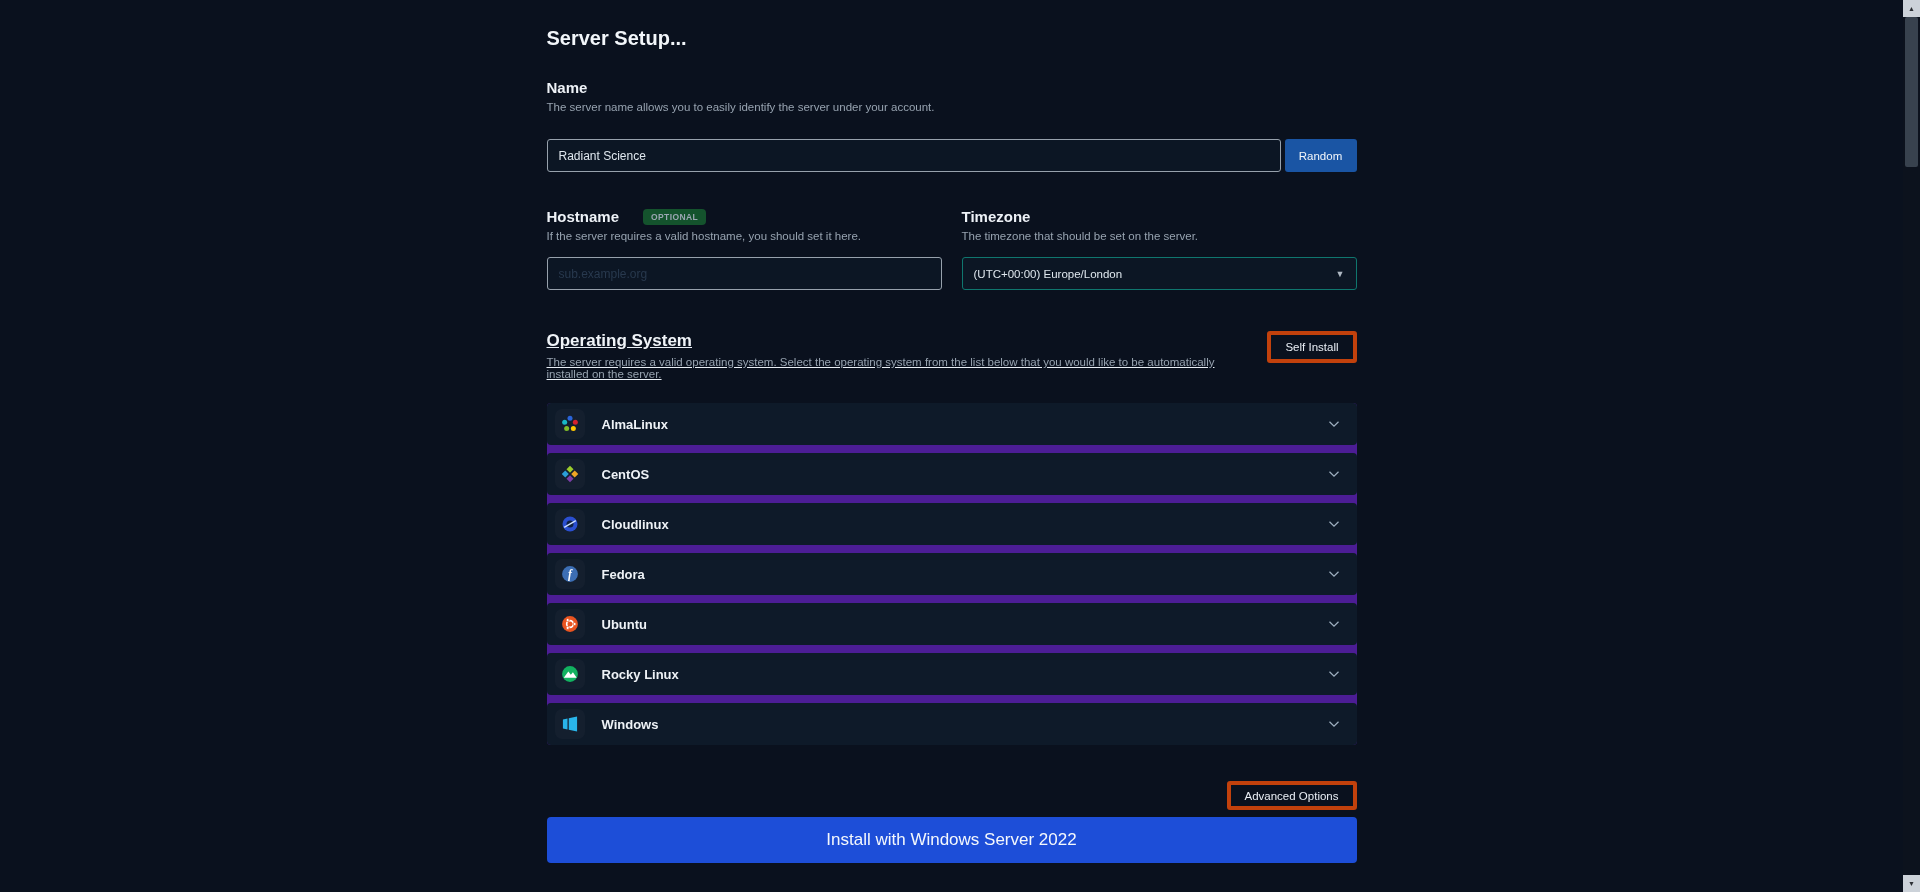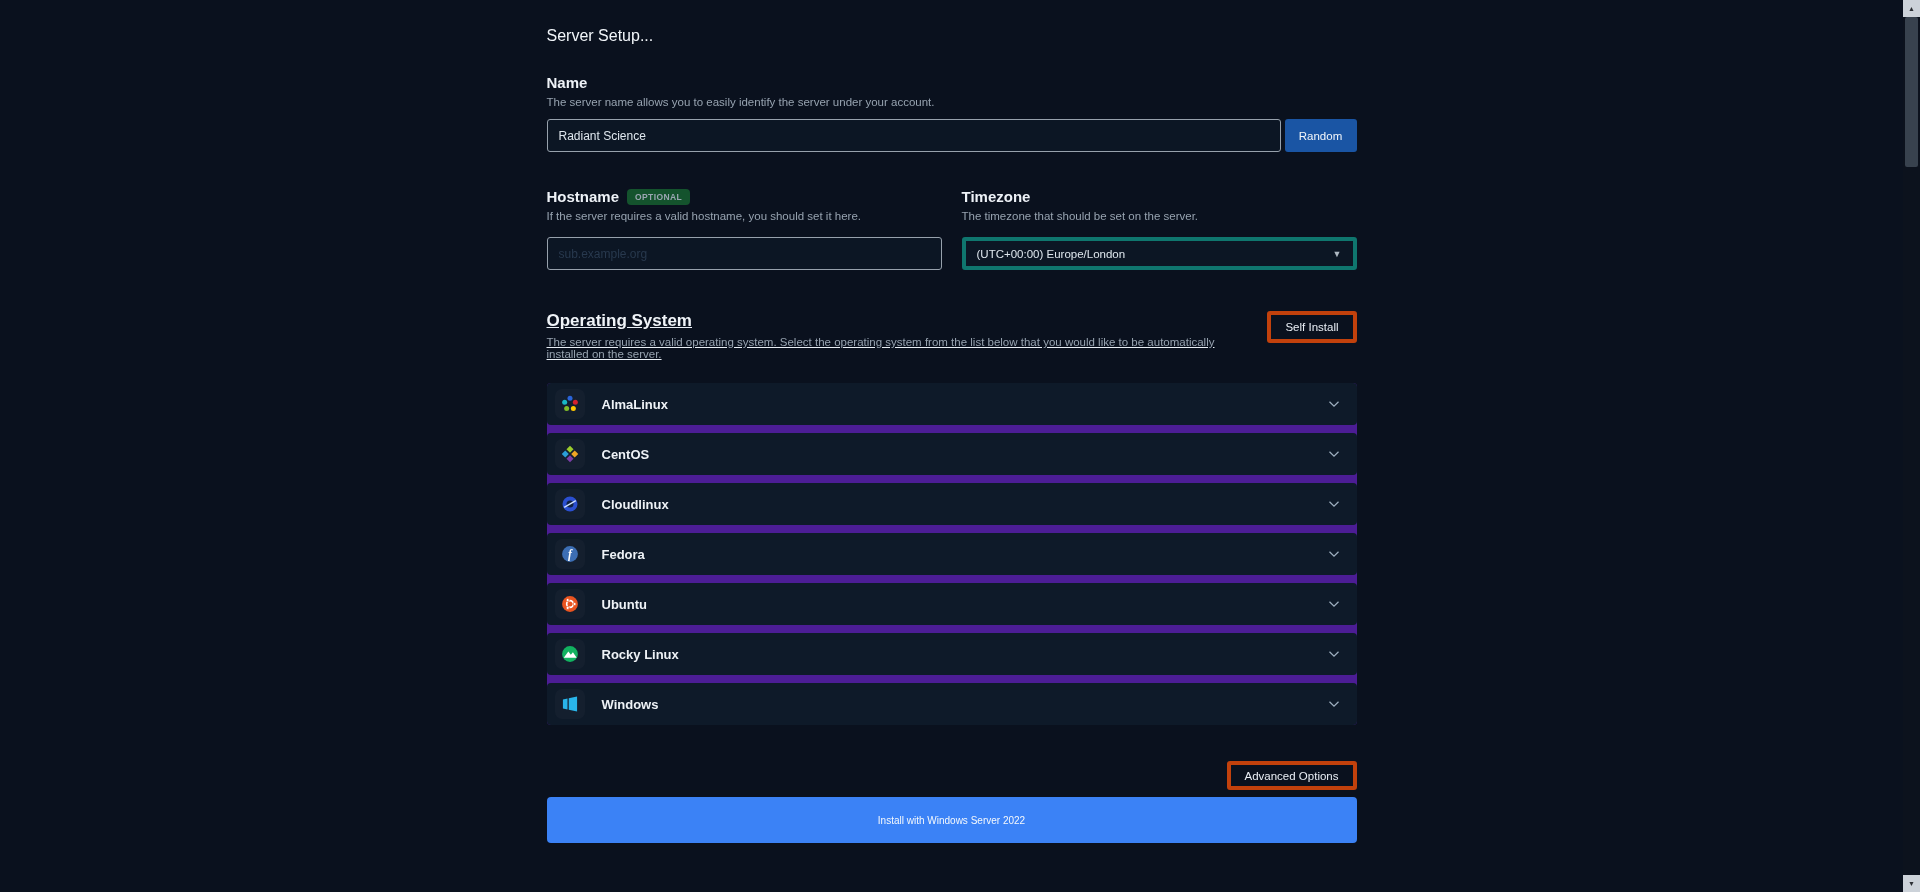--- a/index.html
+++ b/index.html
@@ -27,49 +27,49 @@
   .avatar {
     width:28px; height:28px; border-radius:50%;
     background:radial-gradient(circle at 35% 30%, #3d5a5e 0%, #27414a 35%, #121e28 80%);
     border:1px solid #1c2d3a;
   }
   .nav-username { font-size:11.5px; color:#dfe6ee; }
   .nav-caret { font-size:8px; color:#c6cfd8; margin-left:-2px; }
 
   
   .container { width:810px; margin:0 auto; }
-  .page-title { font-size:16px; font-weight:400; color:#f2f6fa; padding-top:27px; }
+  .page-title { font-size:20px; font-weight:700; color:#f2f6fa; padding-top:27px; }
 
   .section-label { font-size:15px; font-weight:700; color:#eef2f7; }
   .section-desc { font-size:11.5px; color:#97a3b0; margin-top:5px; }
 
   .name-section { margin-top:29px; }
-  .name-row { display:flex; gap:4px; margin-top:11px; }
+  .name-row { display:flex; gap:4px; margin-top:26px; }
   .text-input {
     height:33px; background:#0c1624; border:1px solid #97a1ac;
     border-radius:3px; color:#dfe7ee; font-size:12px; padding:0 11px;
     font-family:"Liberation Sans", sans-serif; outline:none; width:100%;
   }
   .text-input::placeholder { color:#28394e; }
   .name-input { flex:1; }
   .btn-primary-sm {
     width:72px; height:33px; background:#1a55a4; border:none; border-radius:3px;
     color:#f2f6fa; font-size:11.5px; cursor:pointer;
     font-family:"Liberation Sans", sans-serif;
   }
 
   .two-col { display:grid; grid-template-columns:395px 395px; column-gap:20px; margin-top:36px; }
-  .label-line { display:flex; align-items:center; gap:8px; }
+  .label-line { display:flex; align-items:center; gap:24px; }
   .badge-optional {
     background:#14532d; color:#9ba6b2; font-size:8.5px; font-weight:700;
     letter-spacing:.4px; padding:3px 8px; border-radius:4px;
   }
   .field-wrap { margin-top:15px; }
   .select-box {
-    height:33px; background:#0c1624; border:4px solid #0f766e; border-radius:3px;
+    height:33px; background:#0c1624; border:1px solid #0f766e; border-radius:3px;
     display:flex; align-items:center; padding:0 11px; cursor:pointer;
     font-size:11.5px; color:#dfe7ee; position:relative;
   }
   .select-caret { margin-left:auto; font-size:9px; color:#aeb8c2; }
 
   
   .os-section { margin-top:41px; }
   .os-header { display:flex; align-items:flex-start; }
   .os-header-text { flex:1; padding-right:30px;text-decoration:underline; }
   .os-heading { font-size:17px; font-weight:700; color:#f0f4f8; }
@@ -89,22 +89,22 @@
     width:30px; height:30px; border-radius:7px; background:#141f2e;
     display:flex; align-items:center; justify-content:center;
   }
   .os-name { font-size:13px; font-weight:700; color:#eef2f6; margin-left:17px; }
   .os-chevron { margin-left:auto; width:18px; height:18px; }
 
   
   .adv-row { display:flex; justify-content:flex-end; margin-top:36px; }
   .btn-adv { height:29px; font-size:11.5px; }
   .install-btn {
-    margin-top:7px; width:810px; height:46px; background:#3b82f6; border:none;
-    border-radius:4px; color:#f4f8fc; font-size:10px; cursor:pointer;
+    margin-top:7px; width:810px; height:46px; background:#1d4ed8; border:none;
+    border-radius:4px; color:#f4f8fc; font-size:17px; cursor:pointer;
     font-family:"Liberation Sans", sans-serif;
   }
 
   
   .scrollbar {
     position:absolute; top:0; right:0; width:17px; height:892px;
     background:#0c121d; z-index:50;
   }
   .sb-btn {
     width:17px; height:17px; background:#ccd2d9;

